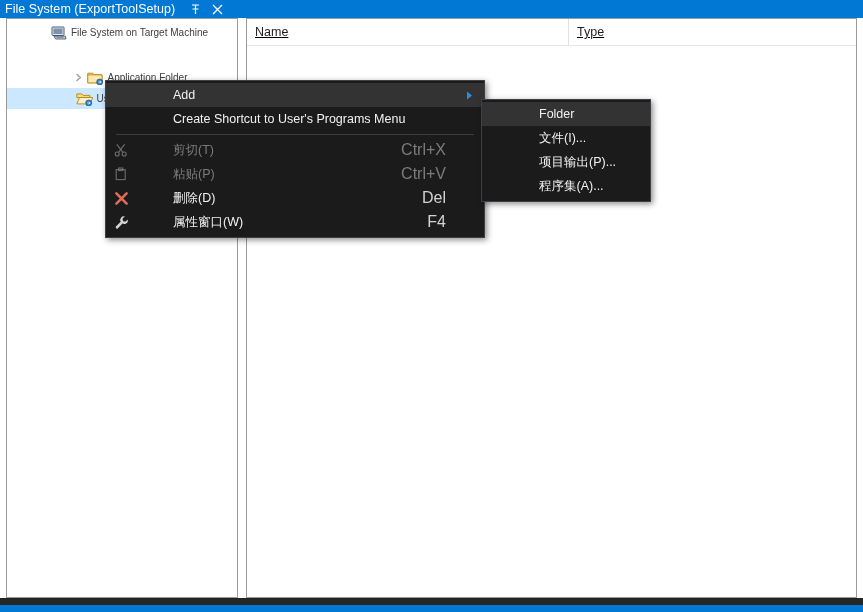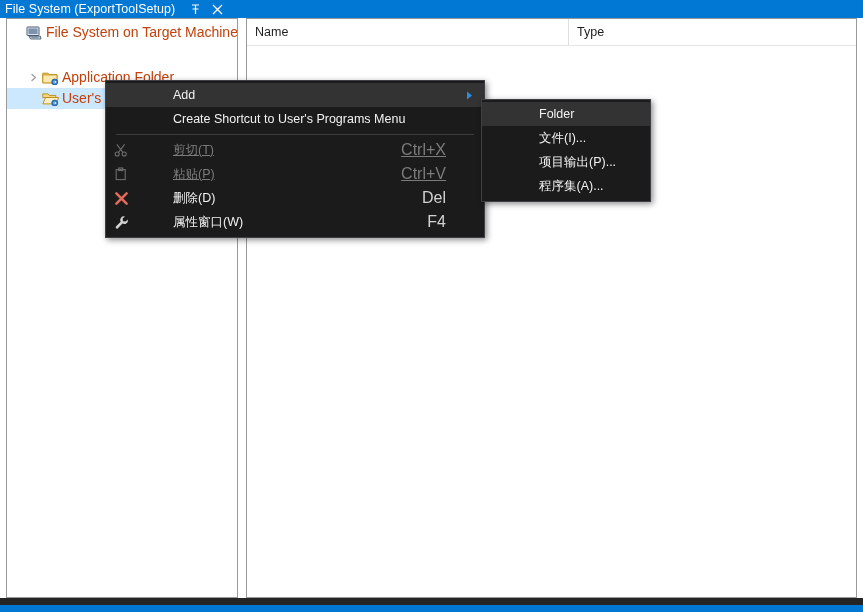--- a/index.html
+++ b/index.html
@@ -78,23 +78,24 @@
     box-sizing: border-box;
     overflow: hidden;
   }
   .tree-inner { padding-top: 3px; }
   .tree-row {
     height: 21px;
     display: flex;
     align-items: center;
     position: relative;
     white-space: nowrap;
-    font-size: 14px;
-    color: #c2410c;
+    font-size: 10px;
+    color: #404040;
     padding-left: 2px;
+    justify-content: center;
   }
   .tree-row.selected { background: #cce8ff; }
   .tree-row .twisty {
     width: 16px; height: 21px;
     display: flex; align-items: center; justify-content: center;
     flex: 0 0 16px;
   }
   .tree-row .twisty svg { display:block; }
   .tree-row .tr-icon {
     width: 18px; height: 21px;
@@ -118,20 +119,21 @@
 
   
   .list-panel {
     position: absolute;
     left: 246px; top: 0px;
     width: 611px; height: 580px;
     background: #ffffff;
     border: 1px solid #9a9a9a;
     box-sizing: border-box;
     overflow: hidden;
+    text-decoration: underline;
   }
   .list-header {
     height: 26px;
     display: flex;
     border-bottom: 1px solid #e6e6e6;
     background: #ffffff;
   }
   .col-head {
     display: flex;
     align-items: center;
@@ -175,21 +177,21 @@
     position: relative;
     height: 24px;
     display: flex;
     align-items: center;
     color: #f1f1f1;
     font-size: 12.5px;
     white-space: nowrap;
     gap: 31px;
   }
   .mi.highlight { background: #333334; }
-  .mi.disabled { color: #7b7b7b; text-decoration: underline; }
+  .mi.disabled { color: #7b7b7b; }
   .mi .mi-icon {
     width: 30px; height: 24px;
     display: flex; align-items: center; justify-content: center;
     flex: 0 0 30px;
   }
   .mi .mi-icon svg { display:block; }
   .mi .mi-label { flex: 1 1 auto; padding-left: 6px; }
   .mi .mi-accel {
     padding-right: 38px;
     font-size: 16px;

